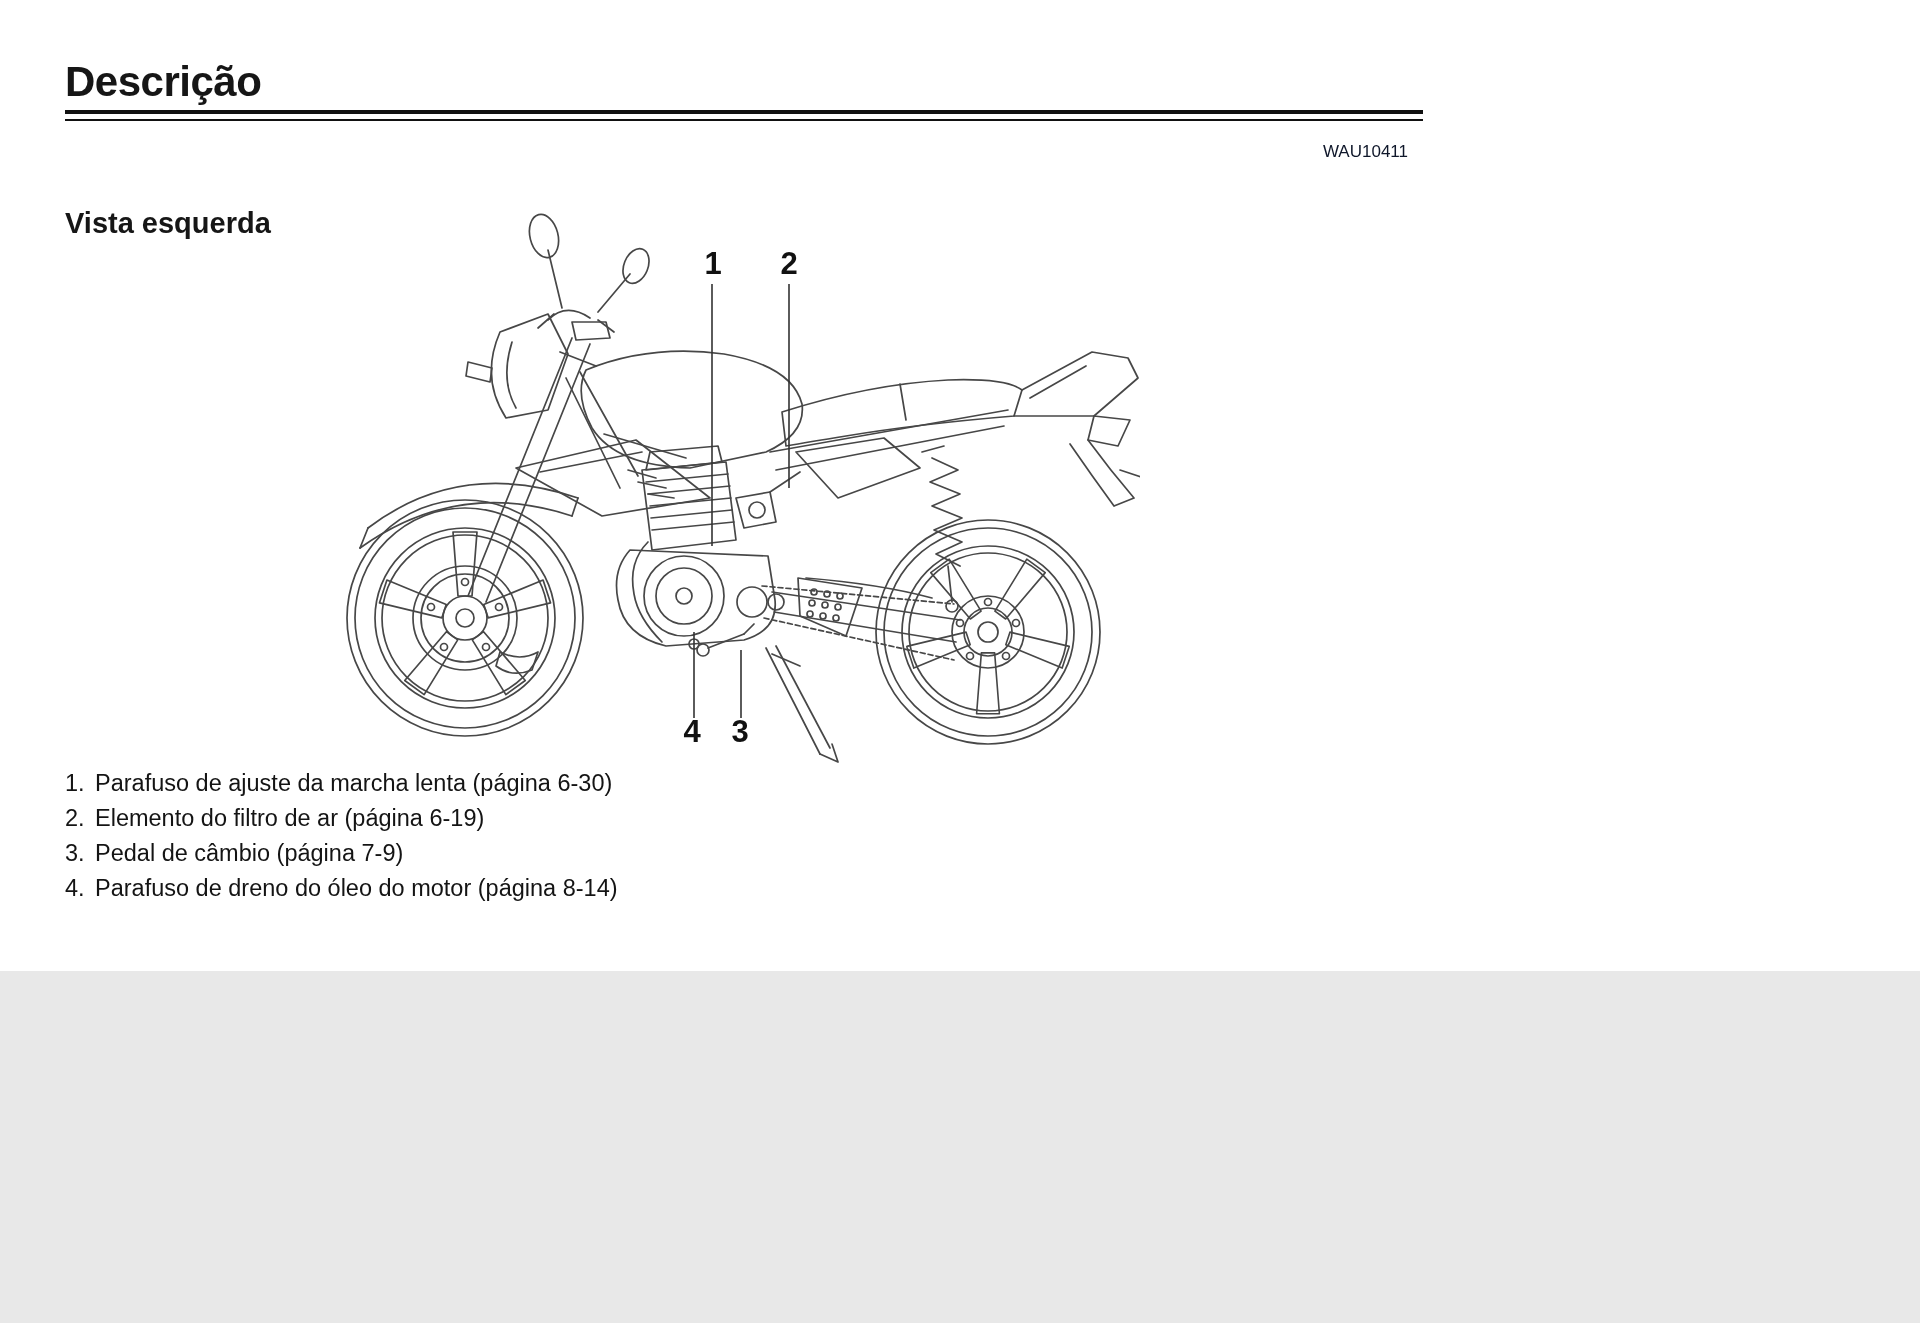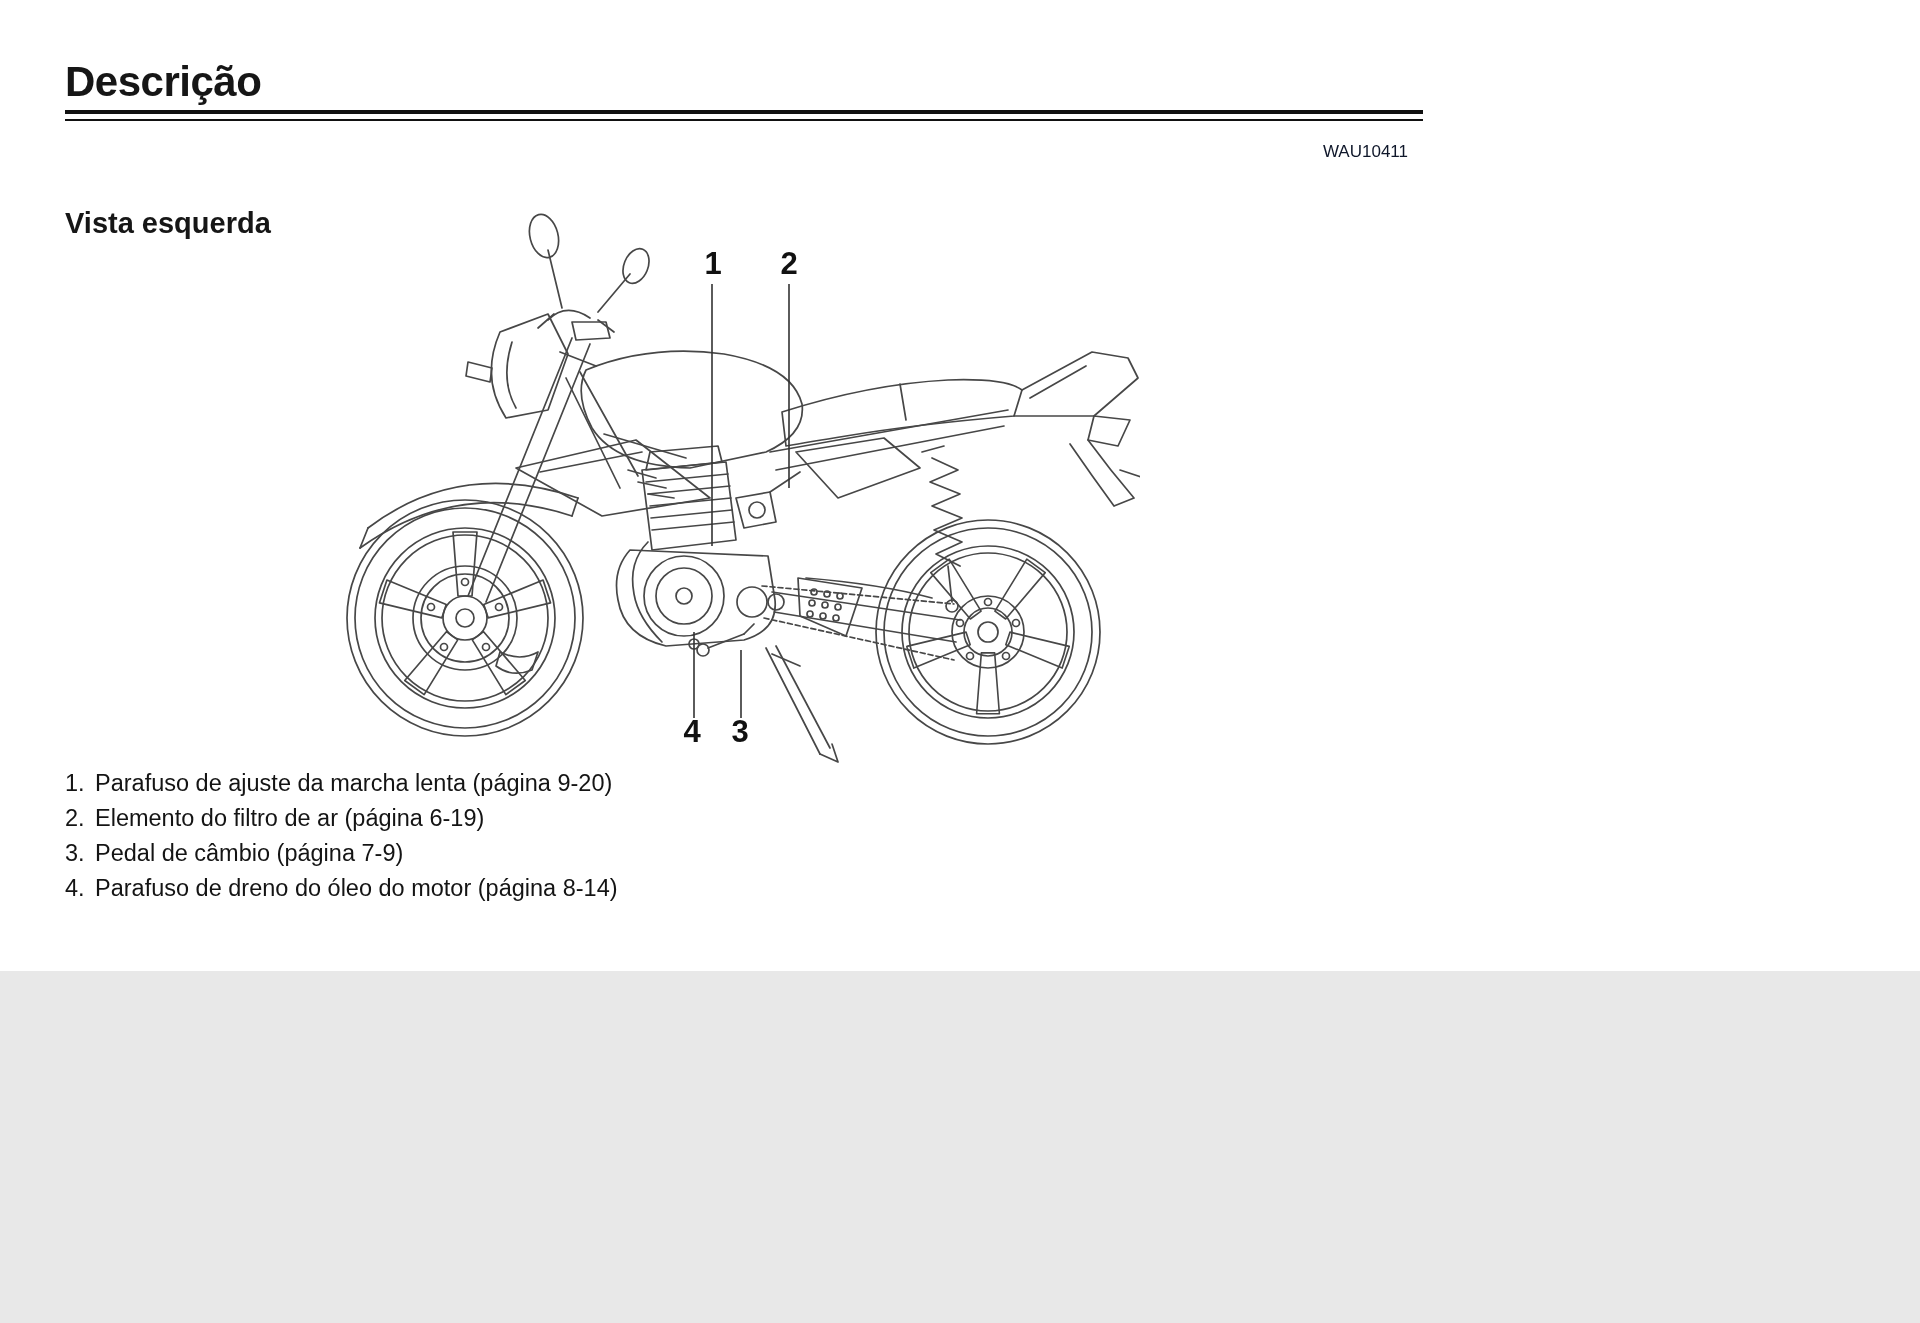--- a/index.html
+++ b/index.html
@@ -200,21 +200,21 @@
   </svg>
 
   <div class="callout callout-1">1</div>
   <div class="callout callout-2">2</div>
   <div class="callout callout-4">4</div>
   <div class="callout callout-3">3</div>
 
   <div class="legend">
     <div class="legend-row">
       <span class="legend-num">1.</span>
-      <span class="legend-text">Parafuso de ajuste da marcha lenta (página 9-20)</span>
+      <span class="legend-text">Parafuso de ajuste da marcha lenta (página 6-30)</span>
     </div>
     <div class="legend-row">
       <span class="legend-num">2.</span>
       <span class="legend-text">Elemento do filtro de ar (página 6-19)</span>
     </div>
     <div class="legend-row">
       <span class="legend-num">3.</span>
       <span class="legend-text">Pedal de câmbio (página 7-9)</span>
     </div>
     <div class="legend-row">

